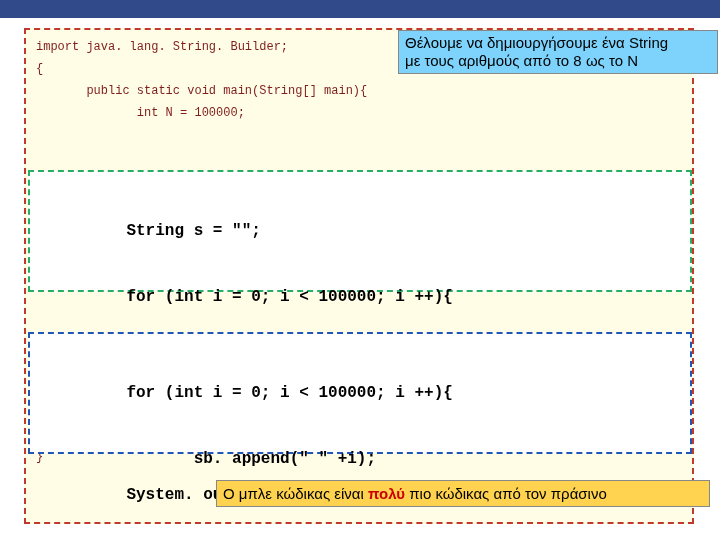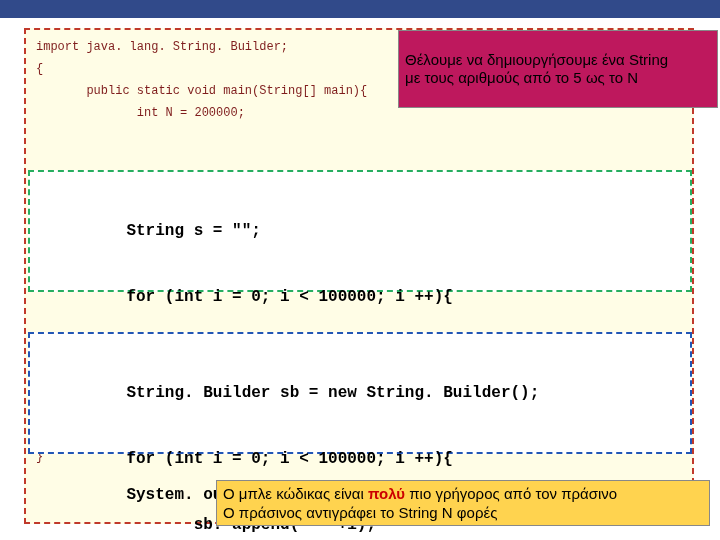--- a/index.html
+++ b/index.html
@@ -34,24 +34,24 @@
     white-space: pre;
     color: #7f1d1d;
     line-height: 22px;
     padding-left: 10px;
   }
   .annotation-top {
     position: absolute;
     top: 30px;
     left: 398px;
     width: 306px;
-    background: #be185d;
+    background: #7dd3fc;
     border: 1px solid #888;
     font-size: 15px;
-    padding: 20px 6px;
+    padding: 3px 6px;
     line-height: 18px;
     z-index: 10;
   }
   .green-box {
     position: absolute;
     top: 170px;
     left: 28px;
     width: 660px;
     height: 118px;
     background: #fff;
@@ -93,48 +93,46 @@
 </head>
 <body>
 
 <div class="top-bar"></div>
 
 <div class="code-container">
   <div class="code-line">import java. lang. String. Builder;</div>
   <div class="code-line"></div>
   <div class="code-line">{</div>
   <div class="code-line">       public static void main(String[] main){</div>
-  <div class="code-line">              int N = 200000;</div>
+  <div class="code-line">              int N = 100000;</div>
   <div style="height:150px"></div>
   <div style="height:150px"></div>
   <div class="code-line">       }</div>
   <div class="code-line">}</div>
 </div>
 
 <div class="annotation-top">
   <span>Θέλουμε να δημιουργήσουμε ένα String</span><br>
-  <span>με τους αριθμούς από το 5 ως το Ν</span>
+  <span>με τους αριθμούς από το 8 ως το Ν</span>
 </div>
 
 <div class="green-box">
   <div class="inner-code">
     <div>         String s = "";</div>
     <div>         for (int i = 0; i &lt; 100000; i ++){</div>
     <div>                s = s + " " +i;</div>
     <div>         }</div>
     <div>         System. out. println(s);</div>
   </div>
 </div>
 
 <div class="blue-box">
   <div class="inner-code">
-    <div>         String. Builder sb = new String. Builder();</div>
     <div>         for (int i = 0; i &lt; 100000; i ++){</div>
     <div>                sb. append(" " +i);</div>
     
     
   </div>
 </div>
 
 <div class="annotation-bottom">
-  <span>Ο μπλε κώδικας είναι </span><span class="red-bold">πολύ</span><span> πιο γρήγορος από τον πράσινο</span><br>
-  <span>Ο πράσινος αντιγράφει το String N φορές</span>
+  <span>Ο μπλε κώδικας είναι </span><span class="red-bold">πολύ</span><span> πιο κώδικας από τον πράσινο</span><br>
 </div>
 
 </body></html>

